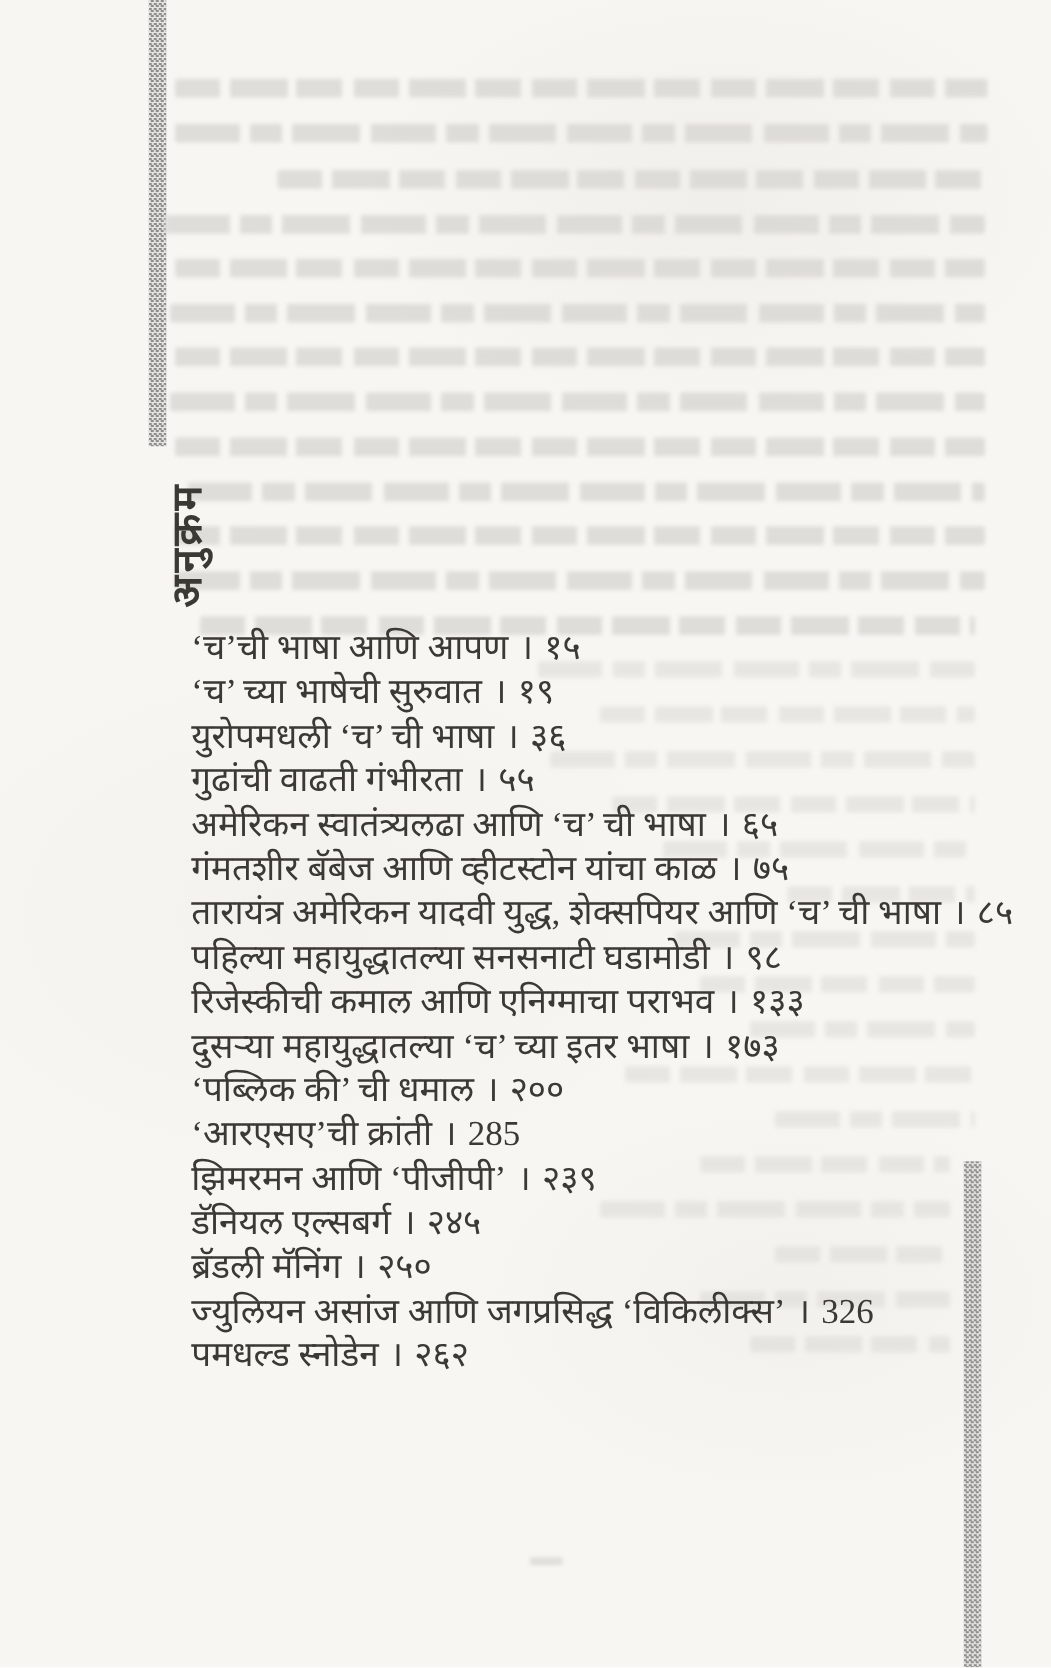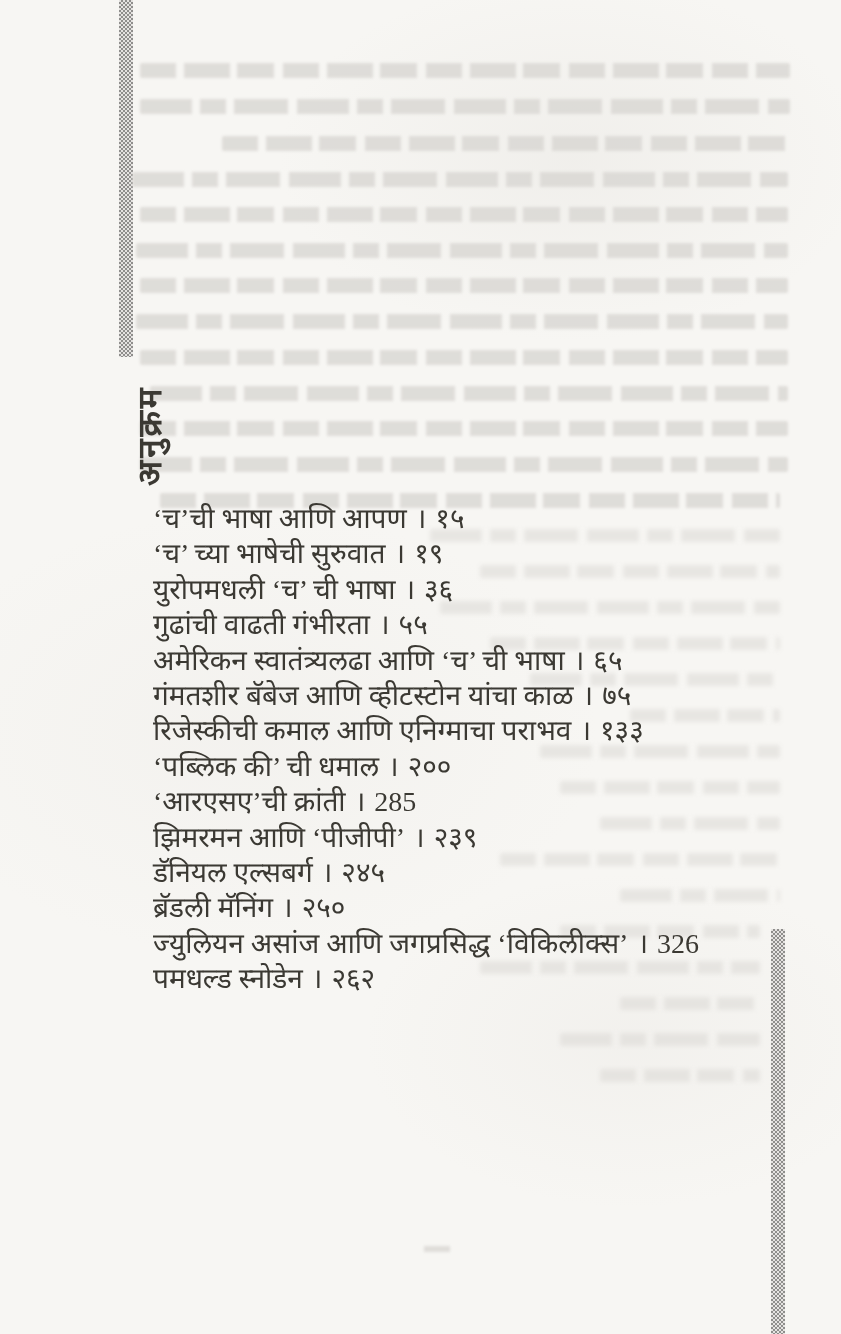--- a/index.html
+++ b/index.html
@@ -118,21 +118,24 @@
 
   <h1 class="vheading">अनुक्रम</h1>
 
   <ol class="toc">
     <li><span>‘च’ची भाषा आणि आपण</span><span class="sep">।</span><span>१५</span></li>
     <li><span>‘च’ च्या भाषेची सुरुवात</span><span class="sep">।</span><span>१९</span></li>
     <li><span>युरोपमधली ‘च’ ची भाषा</span><span class="sep">।</span><span>३६</span></li>
     <li><span>गुढांची वाढती गंभीरता</span><span class="sep">।</span><span>५५</span></li>
     <li><span>अमेरिकन स्वातंत्र्यलढा आणि ‘च’ ची भाषा</span><span class="sep">।</span><span>६५</span></li>
     <li><span>गंमतशीर बॅबेज आणि व्हीटस्टोन यांचा काळ</span><span class="sep">।</span><span>७५</span></li>
+    <li><span>तारायंत्र अमेरिकन यादवी युद्ध, शेक्सपियर आणि ‘च’ ची भाषा</span><span class="sep">।</span><span>८५</span></li>
+    <li><span>पहिल्या महायुद्धातल्या सनसनाटी घडामोडी</span><span class="sep">।</span><span>९८</span></li>
     <li><span>रिजेस्कीची कमाल आणि एनिग्माचा पराभव</span><span class="sep">।</span><span>१३३</span></li>
+    <li><span>दुसऱ्या महायुद्धातल्या ‘च’ च्या इतर भाषा</span><span class="sep">।</span><span>१७३</span></li>
     <li><span>‘पब्लिक की’ ची धमाल</span><span class="sep">।</span><span>२००</span></li>
     <li><span>‘आरएसए’ची क्रांती</span><span class="sep">।</span><span>285</span></li>
     <li><span>झिमरमन आणि ‘पीजीपी’</span><span class="sep">।</span><span>२३९</span></li>
     <li><span>डॅनियल एल्सबर्ग</span><span class="sep">।</span><span>२४५</span></li>
     <li><span>ब्रॅडली मॅनिंग</span><span class="sep">।</span><span>२५०</span></li>
     <li><span>ज्युलियन असांज आणि जगप्रसिद्ध ‘विकिलीक्स’</span><span class="sep">।</span><span>326</span></li>
     <li><span>पमधल्ड स्नोडेन</span><span class="sep">।</span><span>२६२</span></li>
   </ol>
 
   <div class="bottom-mark"></div>

